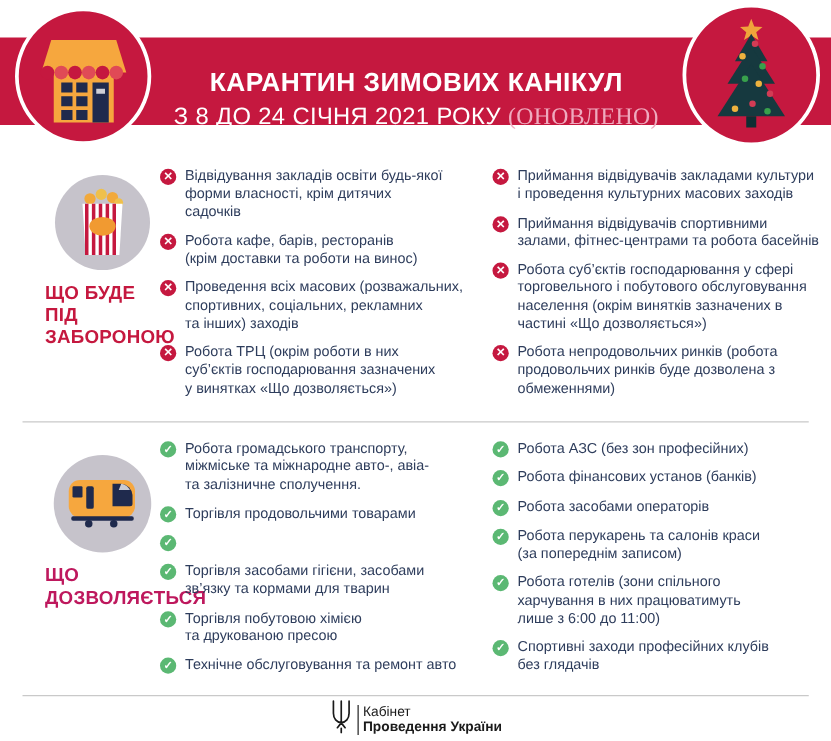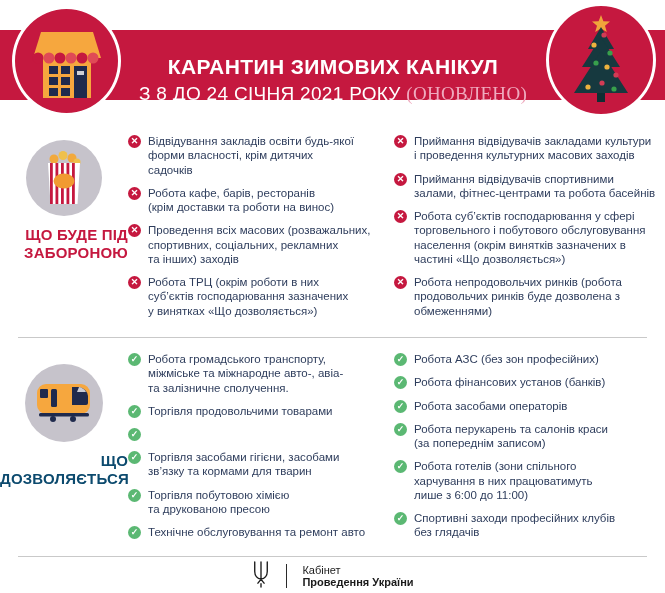--- a/index.html
+++ b/index.html
@@ -19,47 +19,47 @@
   .hero-right { right:9px; top:3px;  width:110px; height:114px; }
   .head-text { position:absolute; top:50px; left:128px; width:410px; text-align:center; color:#fff; }
   .title { font-size:21px; font-weight:bold; letter-spacing:0.4px; margin-top:5px; }
   .subtitle { font-size:19px; margin-top:4px; letter-spacing:0.3px; }
   .updated { color:#EFAABE; font-weight:normal;font-family:Liberation Serif, serif; }
 
   
   .block { position:absolute; left:0; width:665px; display:grid; grid-template-columns:128px 266px 271px; }
   .block-prohibited { top:126px; height:208px; }
   .block-allowed { top:344px; height:208px; }
-  .side { text-align:right; }
+  .side { text-align:left;padding-left:36px; }
   .side-circle {
     width:76px; height:76px; border-radius:50%; background:#C6C3CB;
     margin:14px auto 10px auto; display:flex; align-items:center; justify-content:center;
   }
   .block-allowed .side-circle { margin-top:20px; width:78px; height:78px; }
   .side-label { font-weight:bold; font-size:15px; line-height:1.18; letter-spacing:0.2px; }
   .label-red { color:#C5183F; }
-  .label-green { color:#0c4a6e; }
+  .label-green { color:#be185d; }
 
   .items { list-style:none; margin:0; padding:8px 8px 0 0; }
   .item { display:flex; gap:7px; margin-bottom:9px; }
   .mark {
     flex:0 0 auto; width:13px; height:13px; border-radius:50%;
     color:#fff; font-size:9px; line-height:13px; text-align:center; font-weight:bold; margin-top:1px;
   }
   .mark-x { background:#C5183F; }
   .mark-check { background:#5BB873; }
   .item-text { font-size:11.5px; line-height:1.24; color:#2E3D5C; white-space:pre-line; }
 
   .divider { position:absolute; left:18px; right:18px; height:1px; background:#C9C9C9; }
   .divider-1 { top:337px; }
   .divider-2 { top:556px; }
 
   
   .footer { position:absolute; top:561px; left:0; width:665px; height:30px;
-            display:flex; align-items:center; justify-content:center; gap:15px; }
+            display:flex; align-items:center; justify-content:center; gap:3px; }
   .vrule { width:1px; height:24px; background:#2A2A2A; }
   .org { text-align:left; color:#1A1A1A; }
   .org-line1 { font-size:11px; }
   .org-line2 { font-size:11px; font-weight:bold; }
 </style>
 </head>
 <body>
 
 <div class="page">
 

